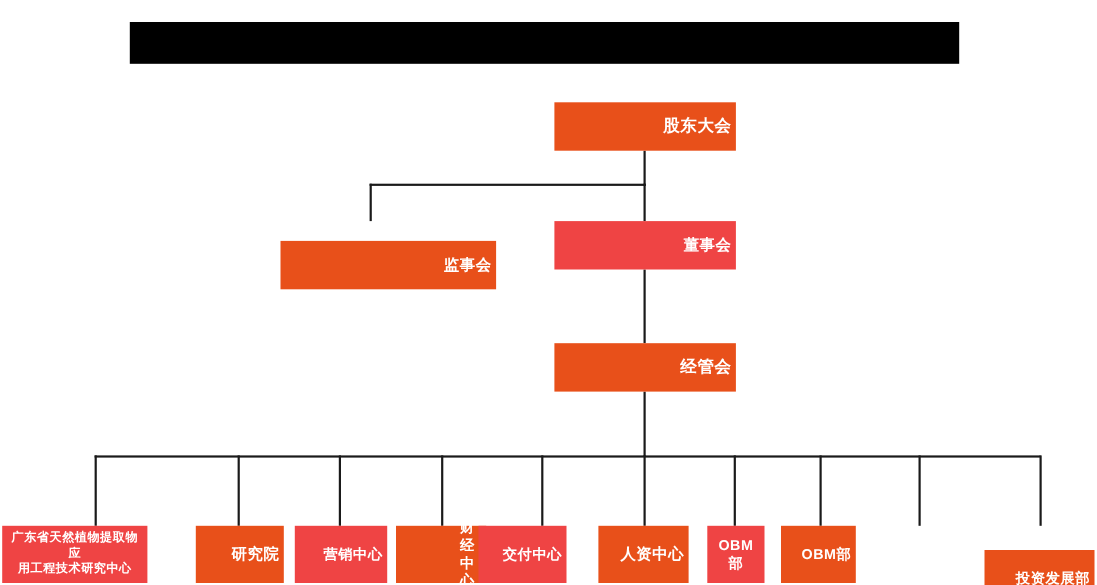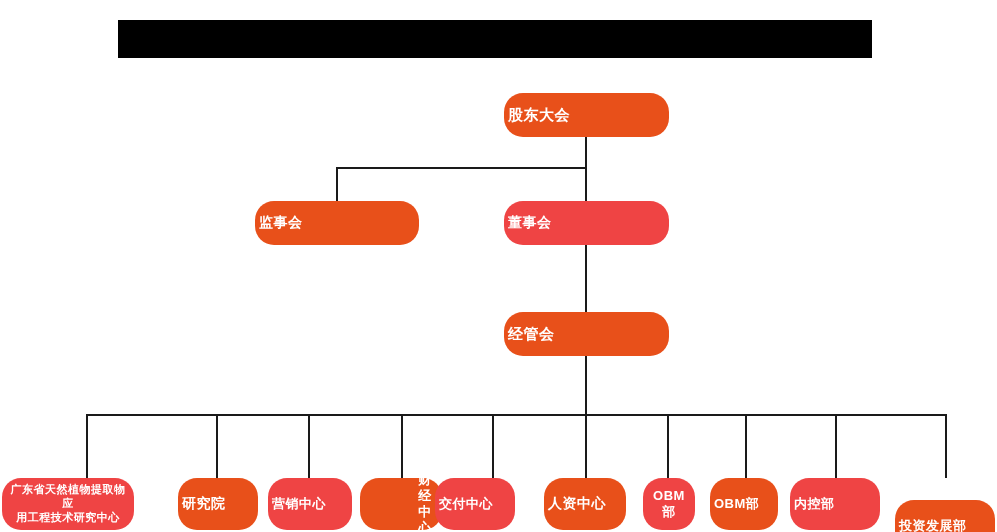--- a/index.html
+++ b/index.html
@@ -16,27 +16,26 @@
   .redaction{
     position:absolute;
     background:#000000;
   }
 
   
   .node{
     position:absolute;
     display:flex;
     align-items:center;
-    justify-content:flex-start;
+    justify-content:flex-end;
     text-align:center;
     color:#ffffff;
     box-sizing:border-box;
     line-height:1.25;
     letter-spacing:.5px;
-    border-radius:19px;
     -webkit-font-smoothing:antialiased;
   }
   .node.dark{background:#e8501a;}
   .node.light{background:#ef4444;}
   .node .lbl{display:block;padding:0 4px;white-space:pre-line;}
 
   .fs15{font-size:15px;font-weight:600;}
   .fs14{font-size:14px;font-weight:600;}
   .fs13{font-size:13px;font-weight:600;}
   .fs11{font-size:11px;font-weight:600;}
@@ -74,21 +73,21 @@
   <div class="ln v" style="left:585px;top:414px;height:64px;"></div>
   <div class="ln v" style="left:667px;top:414px;height:64px;"></div>
   <div class="ln v" style="left:745px;top:414px;height:64px;"></div>
   <div class="ln v" style="left:835px;top:414px;height:64px;"></div>
   <div class="ln v" style="left:945px;top:414px;height:64px;"></div>
 
   <div class="node dark fs15" style="left:504px;top:93px;width:165px;height:44px;">
     <span class="lbl">股东大会</span>
   </div>
 
-  <div class="node dark fs14" style="left:255px;top:201px;width:164px;height:44px;">
+  <div class="node dark fs14" style="left:255px;top:219px;width:196px;height:44px;">
     <span class="lbl">监事会</span>
   </div>
 
   <div class="node light fs14" style="left:504px;top:201px;width:165px;height:44px;">
     <span class="lbl">董事会</span>
   </div>
 
   <div class="node dark fs15" style="left:504px;top:312px;width:165px;height:44px;">
     <span class="lbl">经管会</span>
   </div>
@@ -119,21 +118,18 @@
   </div>
 
   <div class="node light fs13" style="left:643px;top:478px;width:52px;height:52px;">
     <span class="lbl">OBM部</span>
   </div>
 
   <div class="node dark fs13" style="left:710px;top:478px;width:68px;height:52px;">
     <span class="lbl">OBM部</span>
   </div>
 
-  <div class="node light fs13" style="left:790px;top:478px;width:90px;height:52px;">
-    <span class="lbl">内控部</span>
-  </div>
 
   <div class="node dark fs13" style="left:895px;top:500px;width:100px;height:52px;">
     <span class="lbl">投资发展部</span>
   </div>
 
 </div>
 
 </body></html>

